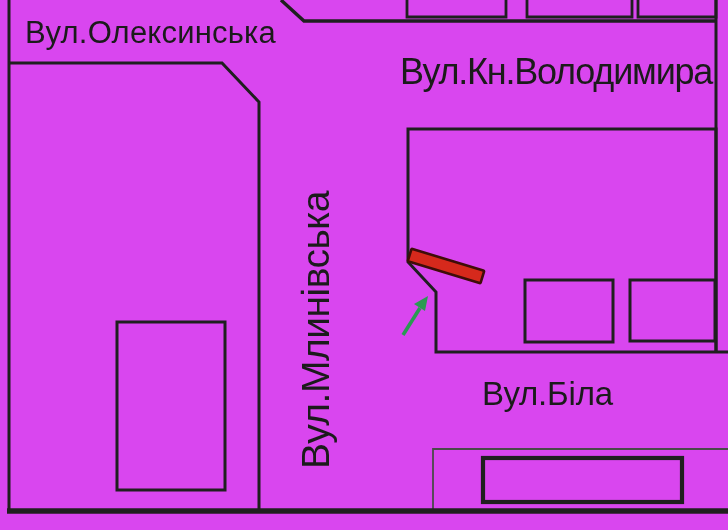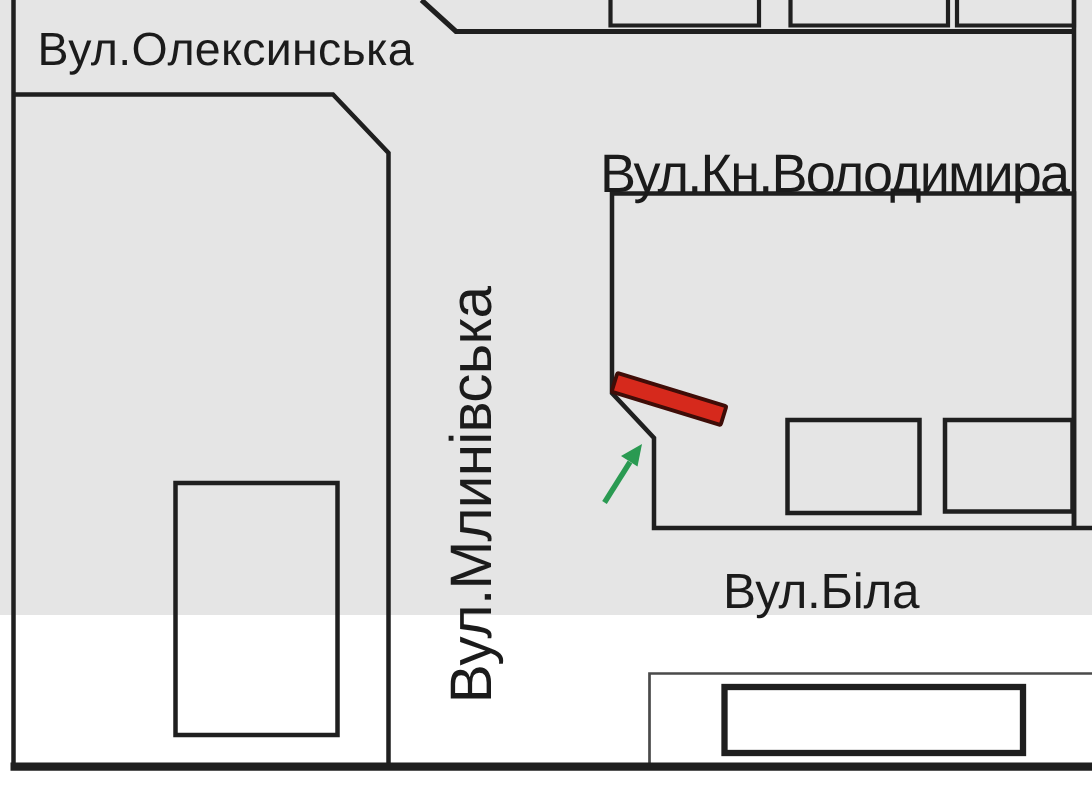--- a/index.html
+++ b/index.html
@@ -7,22 +7,22 @@
     padding: 0;
     width: 728px;
     height: 530px;
     background: #ffffff;
     overflow: hidden;
     font-family: "Liberation Sans", sans-serif;
   }
   .map-wrap {
     position: relative;
     width: 728px;
-    height: 410px;
-    background: #e5e5e5;
+    height: 530px;
+    background: #d946ef;
   }
   svg.map-canvas {
     position: absolute;
     left: 0;
     top: 0;
   }
   .ln {
     stroke: #1f1f1f;
     fill: none;
     stroke-linejoin: miter;
@@ -33,21 +33,21 @@
     fill: none;
   }
   .label {
     position: absolute;
     color: #1b1b1b;
     line-height: 1;
     white-space: nowrap;
     user-select: none;
   }
   .label-oleksynska { left: 25px; top: 17px;  font-size: 31px; letter-spacing: 0.2px; }
-  .label-volodymyra { left: 400px; top: 54px; font-size: 36px; letter-spacing: -1.2px; margin-top: 44px; }
+  .label-volodymyra { left: 400px; top: 54px; font-size: 36px; letter-spacing: -1.2px; }
   .label-bila       { left: 482px; top: 377px; font-size: 33px; letter-spacing: -0.2px; text-align: center; }
   .label-mlynivska  {
     left: 315px; top: 330px;
     font-size: 39px; letter-spacing: -0.5px;
     transform: translate(-50%, -50%) rotate(-90deg);
   }
 </style>
 </head>
 <body>
 

